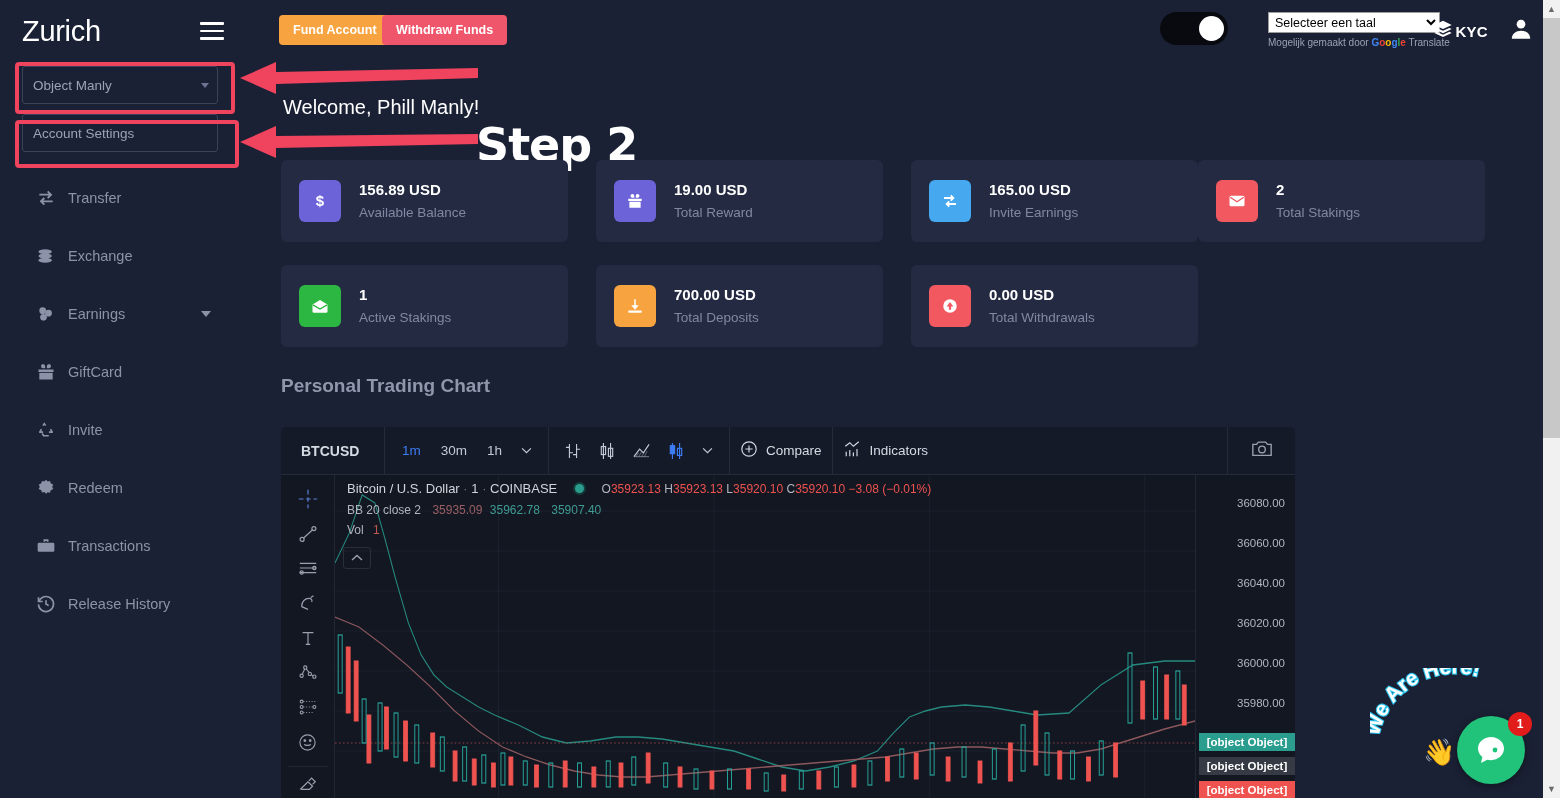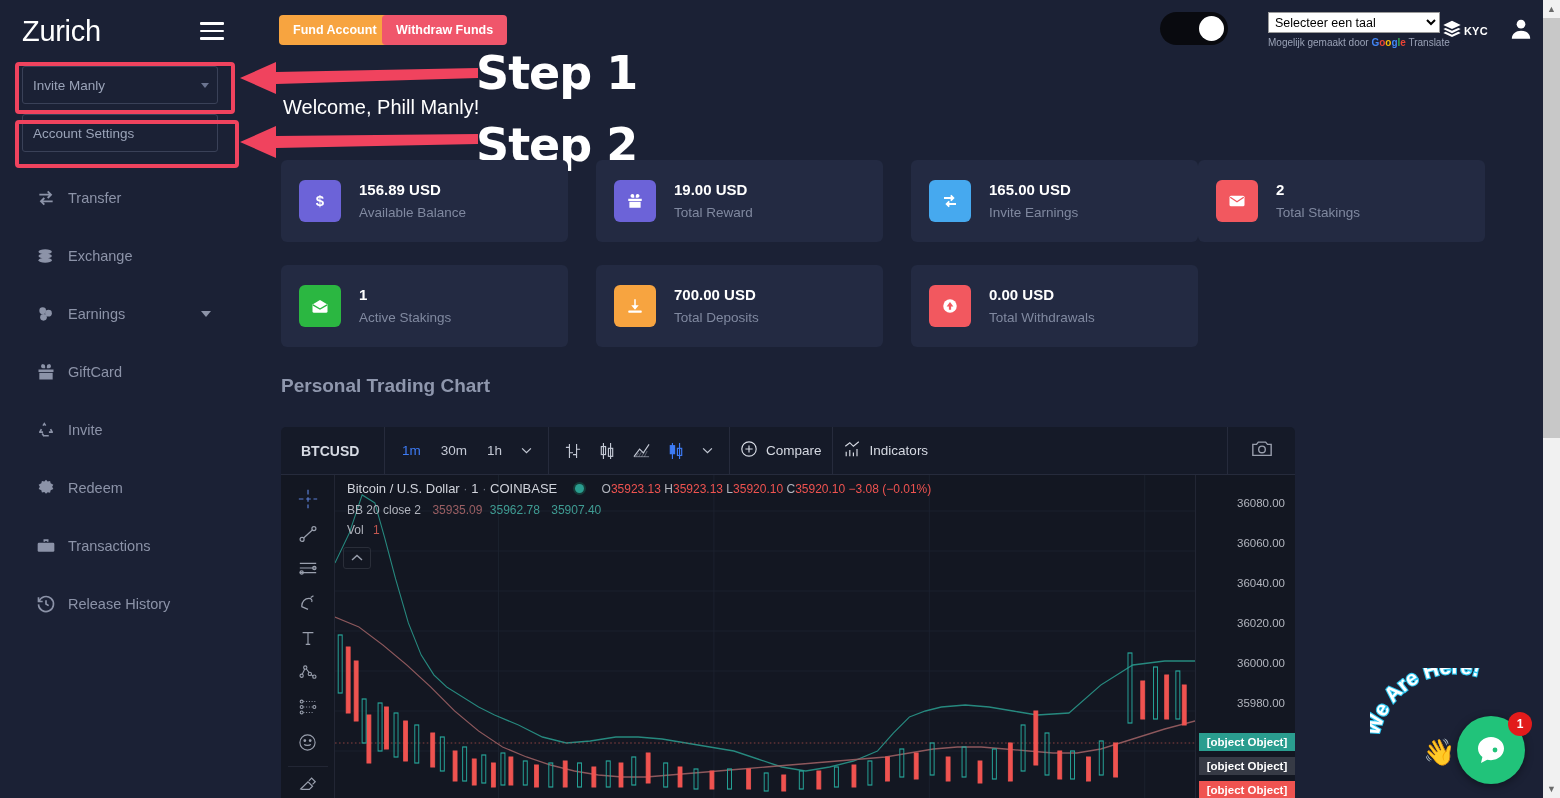--- a/index.html
+++ b/index.html
@@ -76,21 +76,21 @@
   .gtrans select {
     width: 172px; height: 21px; font-size: 12.5px; font-family: "Liberation Sans", sans-serif;
     background: #ffffff; color: #000000; border: 1px solid #9a9a9a; border-radius: 0; padding: 0 2px;
   }
   .gt-credit { font-size: 10px; color: #9aa2b6; margin-top: 4px; white-space: nowrap; }
   .gt-credit .g1{color:#4285F4}.gt-credit .g2{color:#EA4335}.gt-credit .g3{color:#FBBC05}
   .gt-credit .g4{color:#4285F4}.gt-credit .g5{color:#34A853}.gt-credit .g6{color:#EA4335}
   .gt-credit b { font-weight: bold; }
 
   .kyc { position: absolute; right: 72px; top: 18px; display: flex; align-items: center; color: #fff; cursor: pointer; }
-  .kyc .ktxt { font-size: 11px; font-weight: bold; letter-spacing: 0.3px; margin-left: 1px; }
+  .kyc .ktxt { font-size: 15px; font-weight: bold; letter-spacing: 0.3px; margin-left: 1px; }
   .avatar-btn { position: absolute; right: 26px; top: 16px; cursor: pointer; }
 
   
   .step-txt {
     position: absolute; color: #ffffff; font-weight: bold; font-size: 46px;
     font-family: "DejaVu Sans", sans-serif; letter-spacing: -1px;
   }
   #step1 { left: 476px; top: 46px; }
   #step2 { left: 476px; top: 118px; }
   .arrow { position: absolute; }
@@ -173,21 +173,21 @@
       <div class="brand">Zurich</div>
       <div class="hamburger">
         <span></span>
           <span></span>
           <span></span>
       </div>
     </div>
 
     <div class="sel-wrap">
       <div class="sel-box">
-        <span>Invite Manly</span>
+        <span>Object Manly</span>
         <i class="caret"></i>
       </div>
     </div>
     <div class="sel-wrap sel2">
       <div class="sel-box">
         <span>Account Settings</span>
       </div>
     </div>
 
     <nav class="nav">
@@ -310,21 +310,20 @@
     </div>
 
     <div class="avatar-btn">
       <span><svg width="26" height="26" viewBox="0 0 24 24" fill="#ffffff">
             <circle cx="12" cy="7.5" r="4"></circle>
             <path d="M3.5 21c0-4.7 3.8-7.5 8.5-7.5s8.5 2.8 8.5 7.5z"></path>
           </svg></span>
     </div>
   </header>
 
-  <div class="step-txt" id="step1">Step 1</div>
   <div class="step-txt" id="step2">Step 2</div>
 
   <svg class="arrow" style="left:240px; top:56px;" width="240" height="48">
     <polygon points="0,22 36,6 36,16 238,12 238,22 36,28 36,38" fill="#f0435e"></polygon>
   </svg>
   <svg class="arrow" style="left:240px; top:120px;" width="240" height="48">
     <polygon points="0,22 36,6 36,16 238,14 238,24 36,28 36,38" fill="#f0435e"></polygon>
   </svg>
 
   <div class="welcome">Welcome, Phill Manly!</div>

